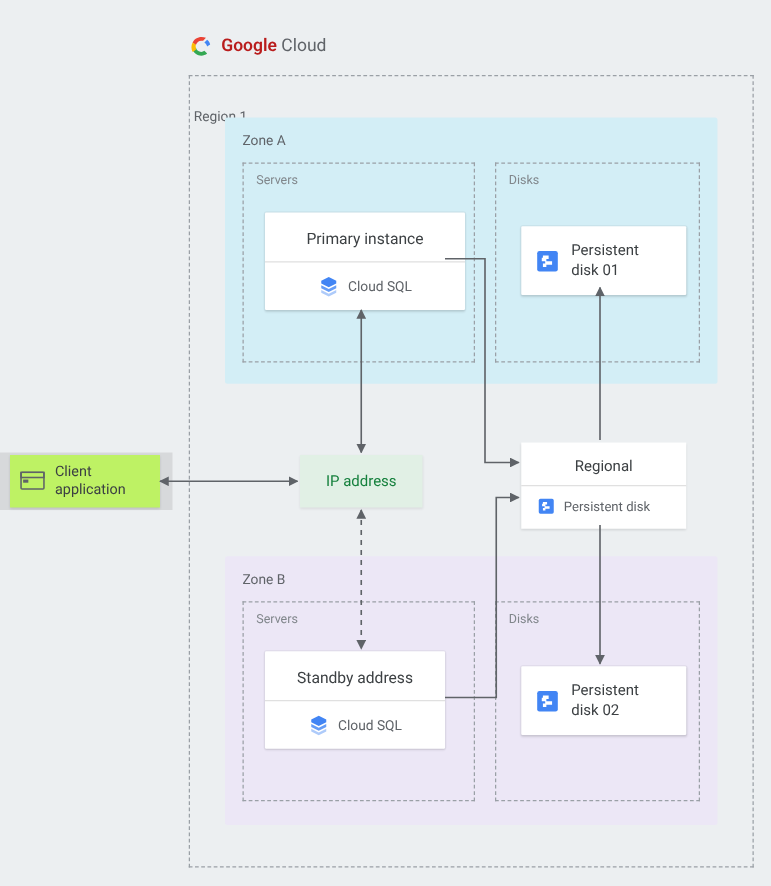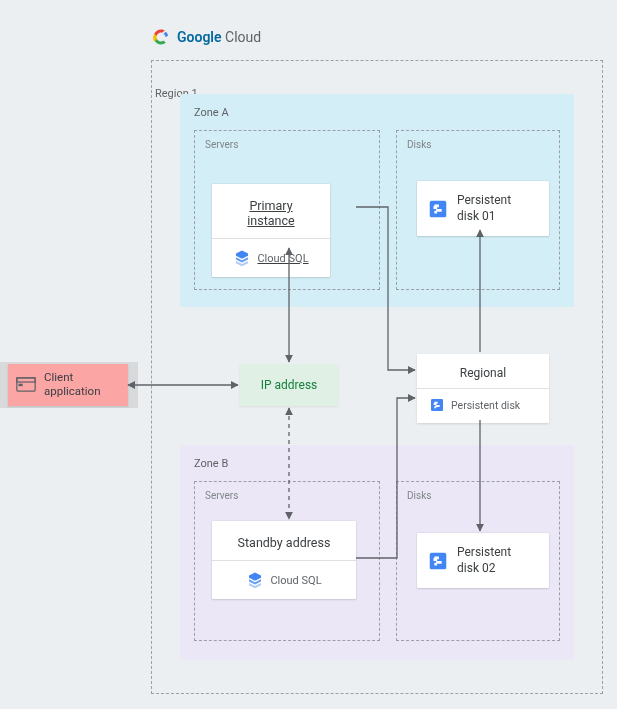--- a/index.html
+++ b/index.html
@@ -18,21 +18,21 @@
     display: flex;
     align-items: center;
     gap: 7px;
     font-size: 14px;
     color: #5f6368;
   }
   .gc-logo {
     width: 18px; height: 18px;
     display: inline-block;
   }
-  .header .bold { color: #0369a1; font-weight: 600; }
+  .header .bold { color: #b91c1c; font-weight: 600; }
   .header .light { color: #5f6368; font-weight: 400; }
 
   .region-box {
     position: absolute;
     left: 151px;
     top: 60px;
     width: 452px;
     height: 634px;
     border: 1px dashed #9aa0a6;
     background: transparent;
@@ -83,21 +83,21 @@
     text-align: center;
     font-size: 12px;
     color: #3c4043;
   }
   .card .title { font-size: 12.5px; color: #3c4043; }
   .card .hr { border: none; border-top: 1px solid #e0e0e0; margin: 10px -14px 10px -14px; }
   .card .sub { display: flex; align-items: center; justify-content: center; gap: 6px; font-size: 11px; color: #5f6368; }
   .icon-sql { width: 18px; height: 18px; }
   .icon-pd  { width: 22px; height: 22px; flex-shrink: 0; }
 
-  .primary-card { left: 212px; top: 184px; width: 118px; text-decoration: underline; }
+  .primary-card { left: 212px; top: 170px; width: 160px; }
   .standby-card { left: 212px; top: 521px; width: 144px; }
   .pd01-card { left: 417px; top: 181px; width: 132px; padding: 12px 10px; text-align: left; }
   .pd02-card { left: 417px; top: 533px; width: 132px; padding: 12px 10px; text-align: left; }
   .pd-row { display: flex; align-items: center; gap: 8px; }
   .pd-text { font-size: 12px; line-height: 1.3; color: #3c4043; }
 
   .ip-card {
     position: absolute;
     left: 240px; top: 364px;
     width: 98px; height: 42px;
@@ -122,21 +122,21 @@
   .client-bg {
     position: absolute;
     left: 0; top: 362px;
     width: 138px; height: 46px;
     background: #d7d9db;
   }
   .client-card {
     position: absolute;
     left: 8px; top: 364px;
     width: 120px; height: 42px;
-    background: #fca5a5;
+    background: #bef264;
     box-shadow: 0 1px 2px rgba(0,0,0,0.12);
     display: flex; align-items: center; gap: 8px;
     padding: 0 8px;
     font-size: 11.5px; line-height: 1.2; color: #3c4043;
   }
   .icon-app { width: 20px; height: 16px; flex-shrink: 0; }
 
   svg.connector { position: absolute; overflow: visible; pointer-events: none; }
 </style>
 </head>

